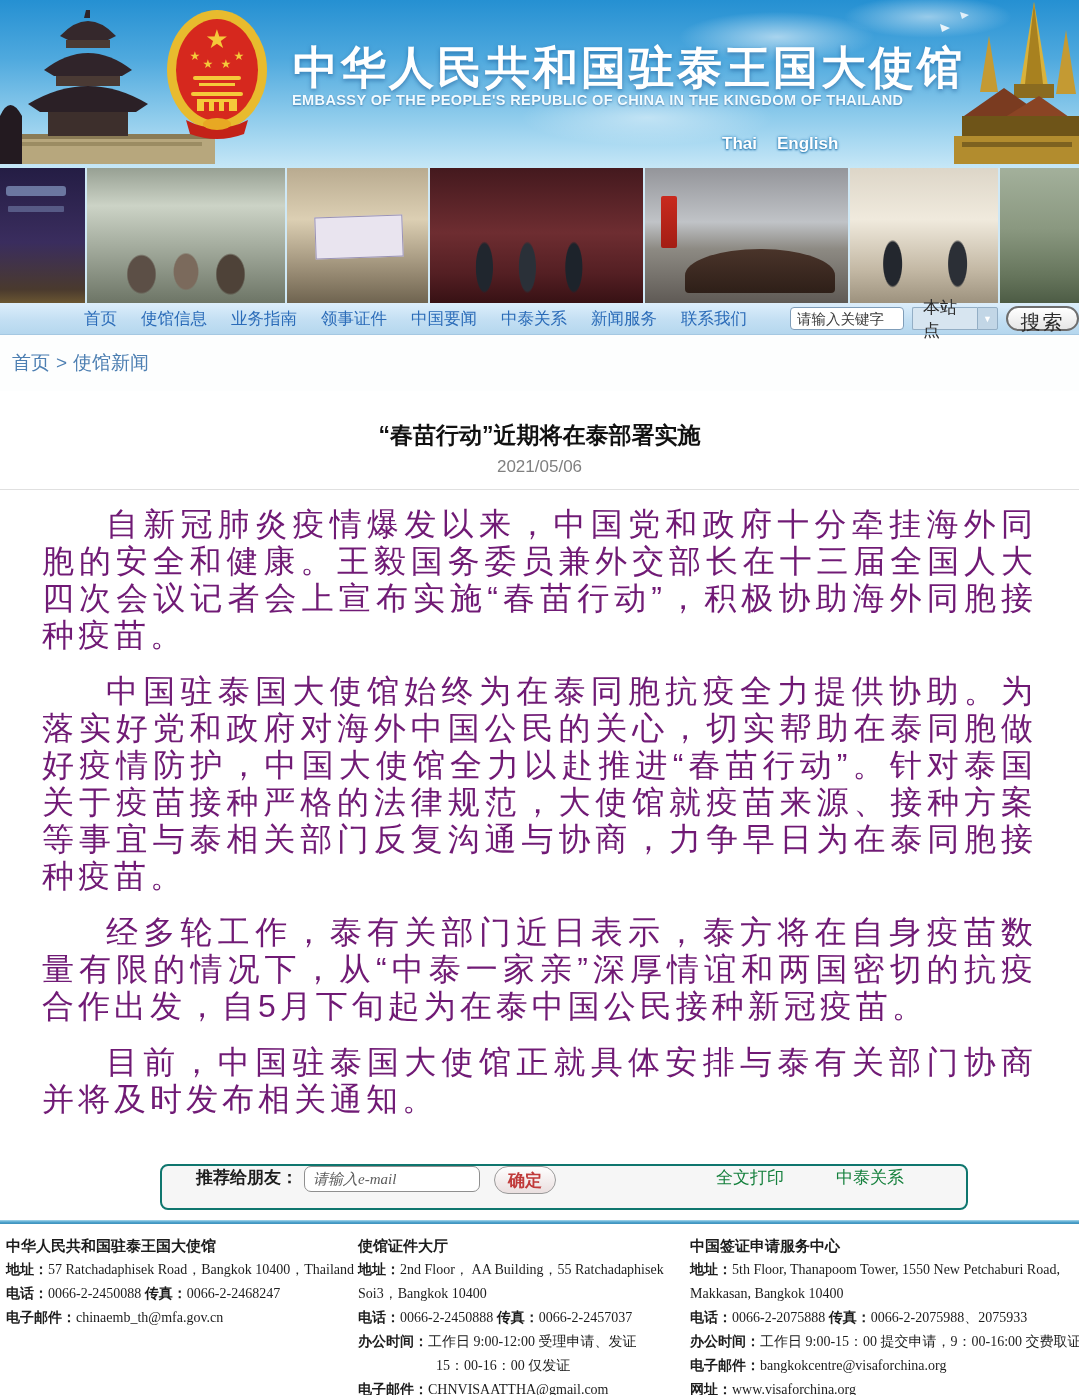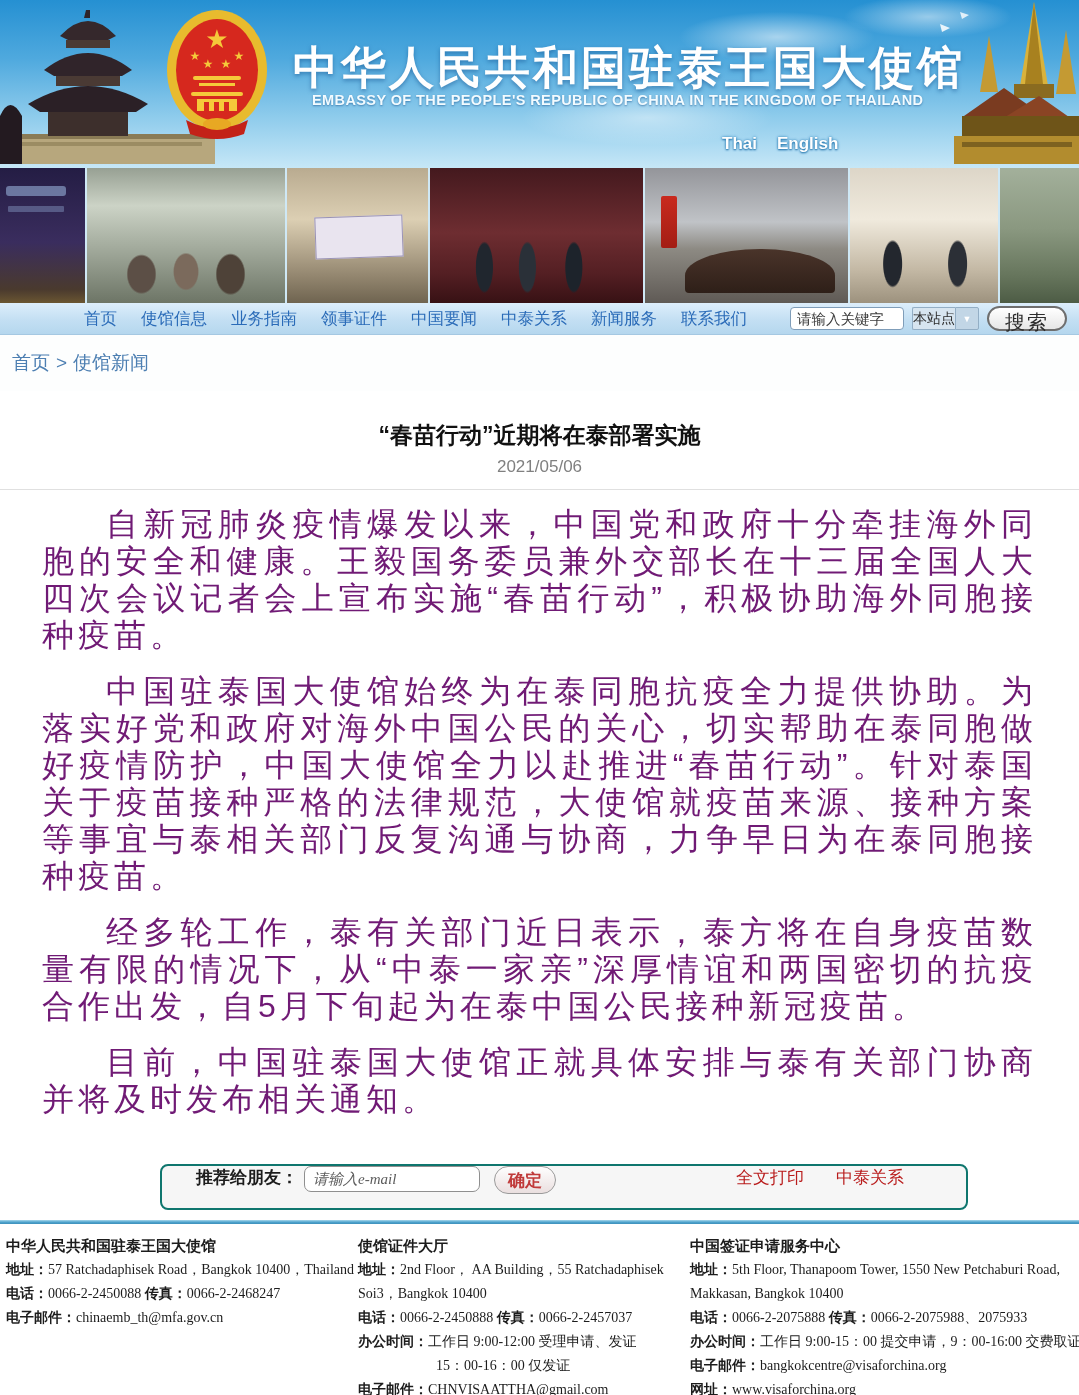--- a/index.html
+++ b/index.html
@@ -12,21 +12,21 @@
   .header .clouds{position:absolute;inset:0;pointer-events:none;
     background:
       radial-gradient(140px 36px at 72% 22%, rgba(255,255,255,.55), rgba(255,255,255,0) 70%),
       radial-gradient(180px 40px at 60% 70%, rgba(255,255,255,.45), rgba(255,255,255,0) 70%),
       radial-gradient(120px 30px at 86% 10%, rgba(255,255,255,.5), rgba(255,255,255,0) 70%);}
   .tiantan{position:absolute;left:0;bottom:0;}
   .thaitemple{position:absolute;right:0;bottom:0;}
   .emblem{position:absolute;left:166px;top:8px;}
   .site-title{position:absolute;left:293px;top:38px;color:#fff;font-size:45px;font-weight:bold;
     letter-spacing:3px;white-space:nowrap;text-shadow:0 2px 4px rgba(20,80,140,.55);}
-  .site-subtitle{position:absolute;left:312px;top:92px;color:#f2fbff;font-size:14.5px;font-weight:bold;
+  .site-subtitle{position:absolute;left:292px;top:92px;color:#f2fbff;font-size:14.5px;font-weight:bold;
     letter-spacing:.4px;white-space:nowrap;text-shadow:0 1px 2px rgba(20,80,140,.6);}
   .lang-links{position:absolute;left:722px;top:134px;display:flex;gap:20px;}
   .lang-links a{color:#fff;font-size:17px;font-weight:bold;text-decoration:none;
     text-shadow:0 0 3px #2a7fb8,0 1px 2px #1e6ea6;cursor:pointer;}
 
   
   .photo-strip{height:135px;display:flex;background:#cfe8f5;gap:2px;}
   .photo{height:135px;position:relative;overflow:hidden;}
   .photo-1{width:85px;background:linear-gradient(180deg,#241d44,#3a2d5e 55%,#4a3a2e 90%,#6a5632);}
   .photo-1::after{content:"";position:absolute;left:6px;top:18px;width:60px;height:10px;border-radius:3px;
@@ -58,22 +58,22 @@
 
   
   .nav{position:relative;height:31px;background:linear-gradient(180deg,#ddeefb 0%,#c3dff3 55%,#b5d7ee 100%);
     border-bottom:1px solid #a5c8e2;display:flex;align-items:center;padding-left:84px;gap:24px;}
   .nav-item{color:#2a6bb8;font-size:16.5px;text-decoration:none;white-space:nowrap;cursor:pointer;}
   .search{position:absolute;left:790px;top:3px;display:flex;align-items:center;gap:8px;}
   .search-input{width:100px;height:21px;border:1px solid #7f9db9;border-radius:4px;padding:0 6px;
     font-size:14.5px;font-family:inherit;color:#333;background:#fff;}
   .search-input::placeholder{color:#3a3a3a;opacity:1;}
   .scope{display:flex;height:23px;}
-  .scope-text{display:flex;align-items:center;padding:0 0;background:#d7e5f0;border:1px solid #93aec5;
-    border-right:none;font-size:14px;color:#2c2c2c;border-radius:2px 0 0 2px;}
+  .scope-text{display:flex;align-items:center;padding:0 10px;background:#d7e5f0;border:1px solid #93aec5;
+    border-right:none;font-size:17px;color:#2c2c2c;border-radius:2px 0 0 2px;}
   .scope-arrow{width:22px;display:flex;align-items:center;justify-content:center;background:#c2d6e6;
     border:1px solid #93aec5;color:#fff;font-size:9px;border-radius:0 2px 2px 0;cursor:pointer;}
   .search-button{width:80px;height:25px;border:2px solid #6e6e6e;border-radius:13px;
     background:linear-gradient(180deg,#ffffff,#e6e6e6);font-size:20px;color:#2c2c2c;
     font-family:inherit;cursor:pointer;text-align:center;letter-spacing:2px;}
 
   
   .breadcrumb{height:56px;display:flex;align-items:center;padding-left:12px;gap:6px;
     color:#4d7fb2;font-size:19px;background:#fdfefe;}
   .breadcrumb a{color:#4d7fb2;text-decoration:none;cursor:pointer;}
@@ -92,21 +92,21 @@
     border-radius:8px;display:flex;align-items:flex-start;}
   .toolbar-label{margin-left:34px;font-size:17px;font-weight:bold;color:#1c1c1c;}
   .email-input{width:158px;height:24px;margin-left:6px;border:1px solid #8f8f8f;border-radius:7px;
     padding:0 8px;font-size:15px;background:#fff;
     font-family:"Liberation Serif","DejaVu Serif",serif;}
   .email-input::placeholder{color:#5c5c5c;font-style:italic;opacity:1;}
   .confirm-button{margin-left:14px;width:62px;height:28px;border:1px solid #9a9a9a;border-radius:14px;
     background:linear-gradient(180deg,#fefefe,#eadfdf);color:#c03a3a;font-size:17px;font-weight:bold;
     font-family:inherit;cursor:pointer;}
   .toolbar-links{margin-left:auto;margin-right:62px;display:flex;gap:32px;}
-  .toolbar-links a{color:#b91c1c;font-size:17px;text-decoration:none;cursor:pointer;white-space:nowrap;}
+  .toolbar-links a{color:#15803d;font-size:17px;text-decoration:none;cursor:pointer;white-space:nowrap;margin-left:20px;}
 
   
   .separator{height:4px;margin-top:10px;
     background:linear-gradient(180deg,#a8d8ec,#4ea3cd 55%,#3d8fba);}
   .footer{display:flex;padding-top:10px;
     font-family:"Liberation Serif","DejaVu Serif",serif;color:#1c1c1c;}
   .fcol{font-size:14px;line-height:24px;}
   .fcol-1{width:346px;margin-left:6px;}
   .fcol-2{width:326px;margin-left:6px;}
   .fcol-3{width:389px;margin-left:6px;}

